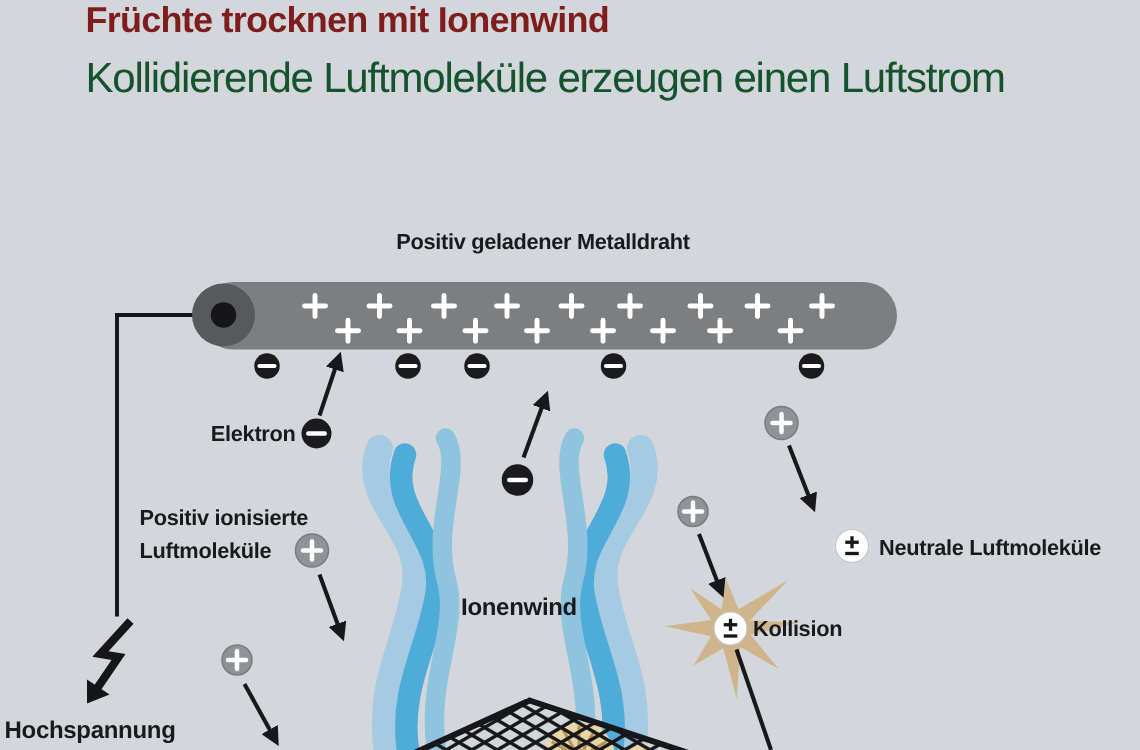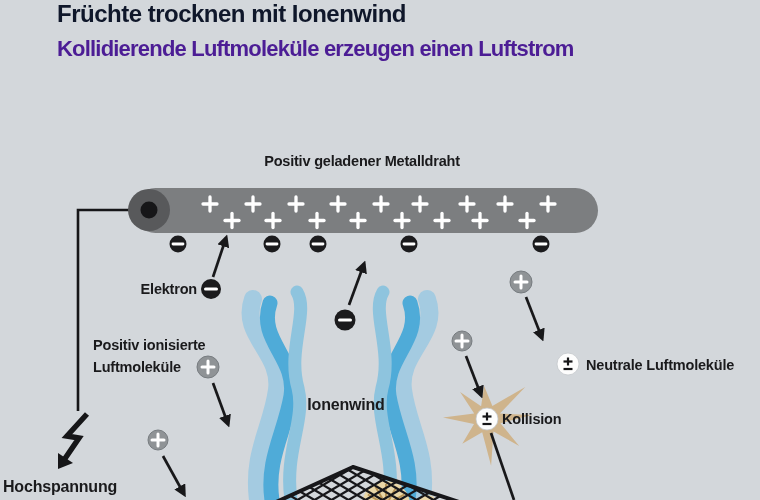--- a/index.html
+++ b/index.html
@@ -1,19 +1,19 @@
 <!DOCTYPE html>
 <html><head>
 <meta charset="utf-8">
 <style>
   html,body{margin:0;padding:0;width:760px;height:500px;overflow:hidden;}
   body{background:#d3d7db;font-family:"Liberation Sans","DejaVu Sans",sans-serif;position:relative;}
   .stage{position:absolute;inset:0;}
-  .title{position:absolute;left:57px;top:0px;font-size:24px;font-weight:700;color:#0f172a;letter-spacing:-0.5px;white-space:nowrap;}
-  .subtitle{position:absolute;left:57px;top:36px;font-size:22px;font-weight:700;color:#4c1d95;letter-spacing:-0.8px;white-space:nowrap;}
+  .title{position:absolute;left:57px;top:0px;font-size:24px;font-weight:700;color:#7f1d1d;letter-spacing:-0.5px;white-space:nowrap;}
+  .subtitle{position:absolute;left:57px;top:36px;font-size:28px;font-weight:400;color:#14532d;letter-spacing:-0.8px;white-space:nowrap;}
   svg{position:absolute;left:0;top:0;}
   .lbl{font-family:"Liberation Sans","DejaVu Sans",sans-serif;font-weight:700;font-size:14.5px;fill:#1a1a1c;letter-spacing:-0.2px;}
   .lbl16{font-size:16px;}
 </style>
 </head>
 <body>
 
 <div class="stage">
   <div class="title">Früchte trocknen mit Ionenwind</div>
   <div class="subtitle">Kollidierende Luftmoleküle erzeugen einen Luftstrom</div>

